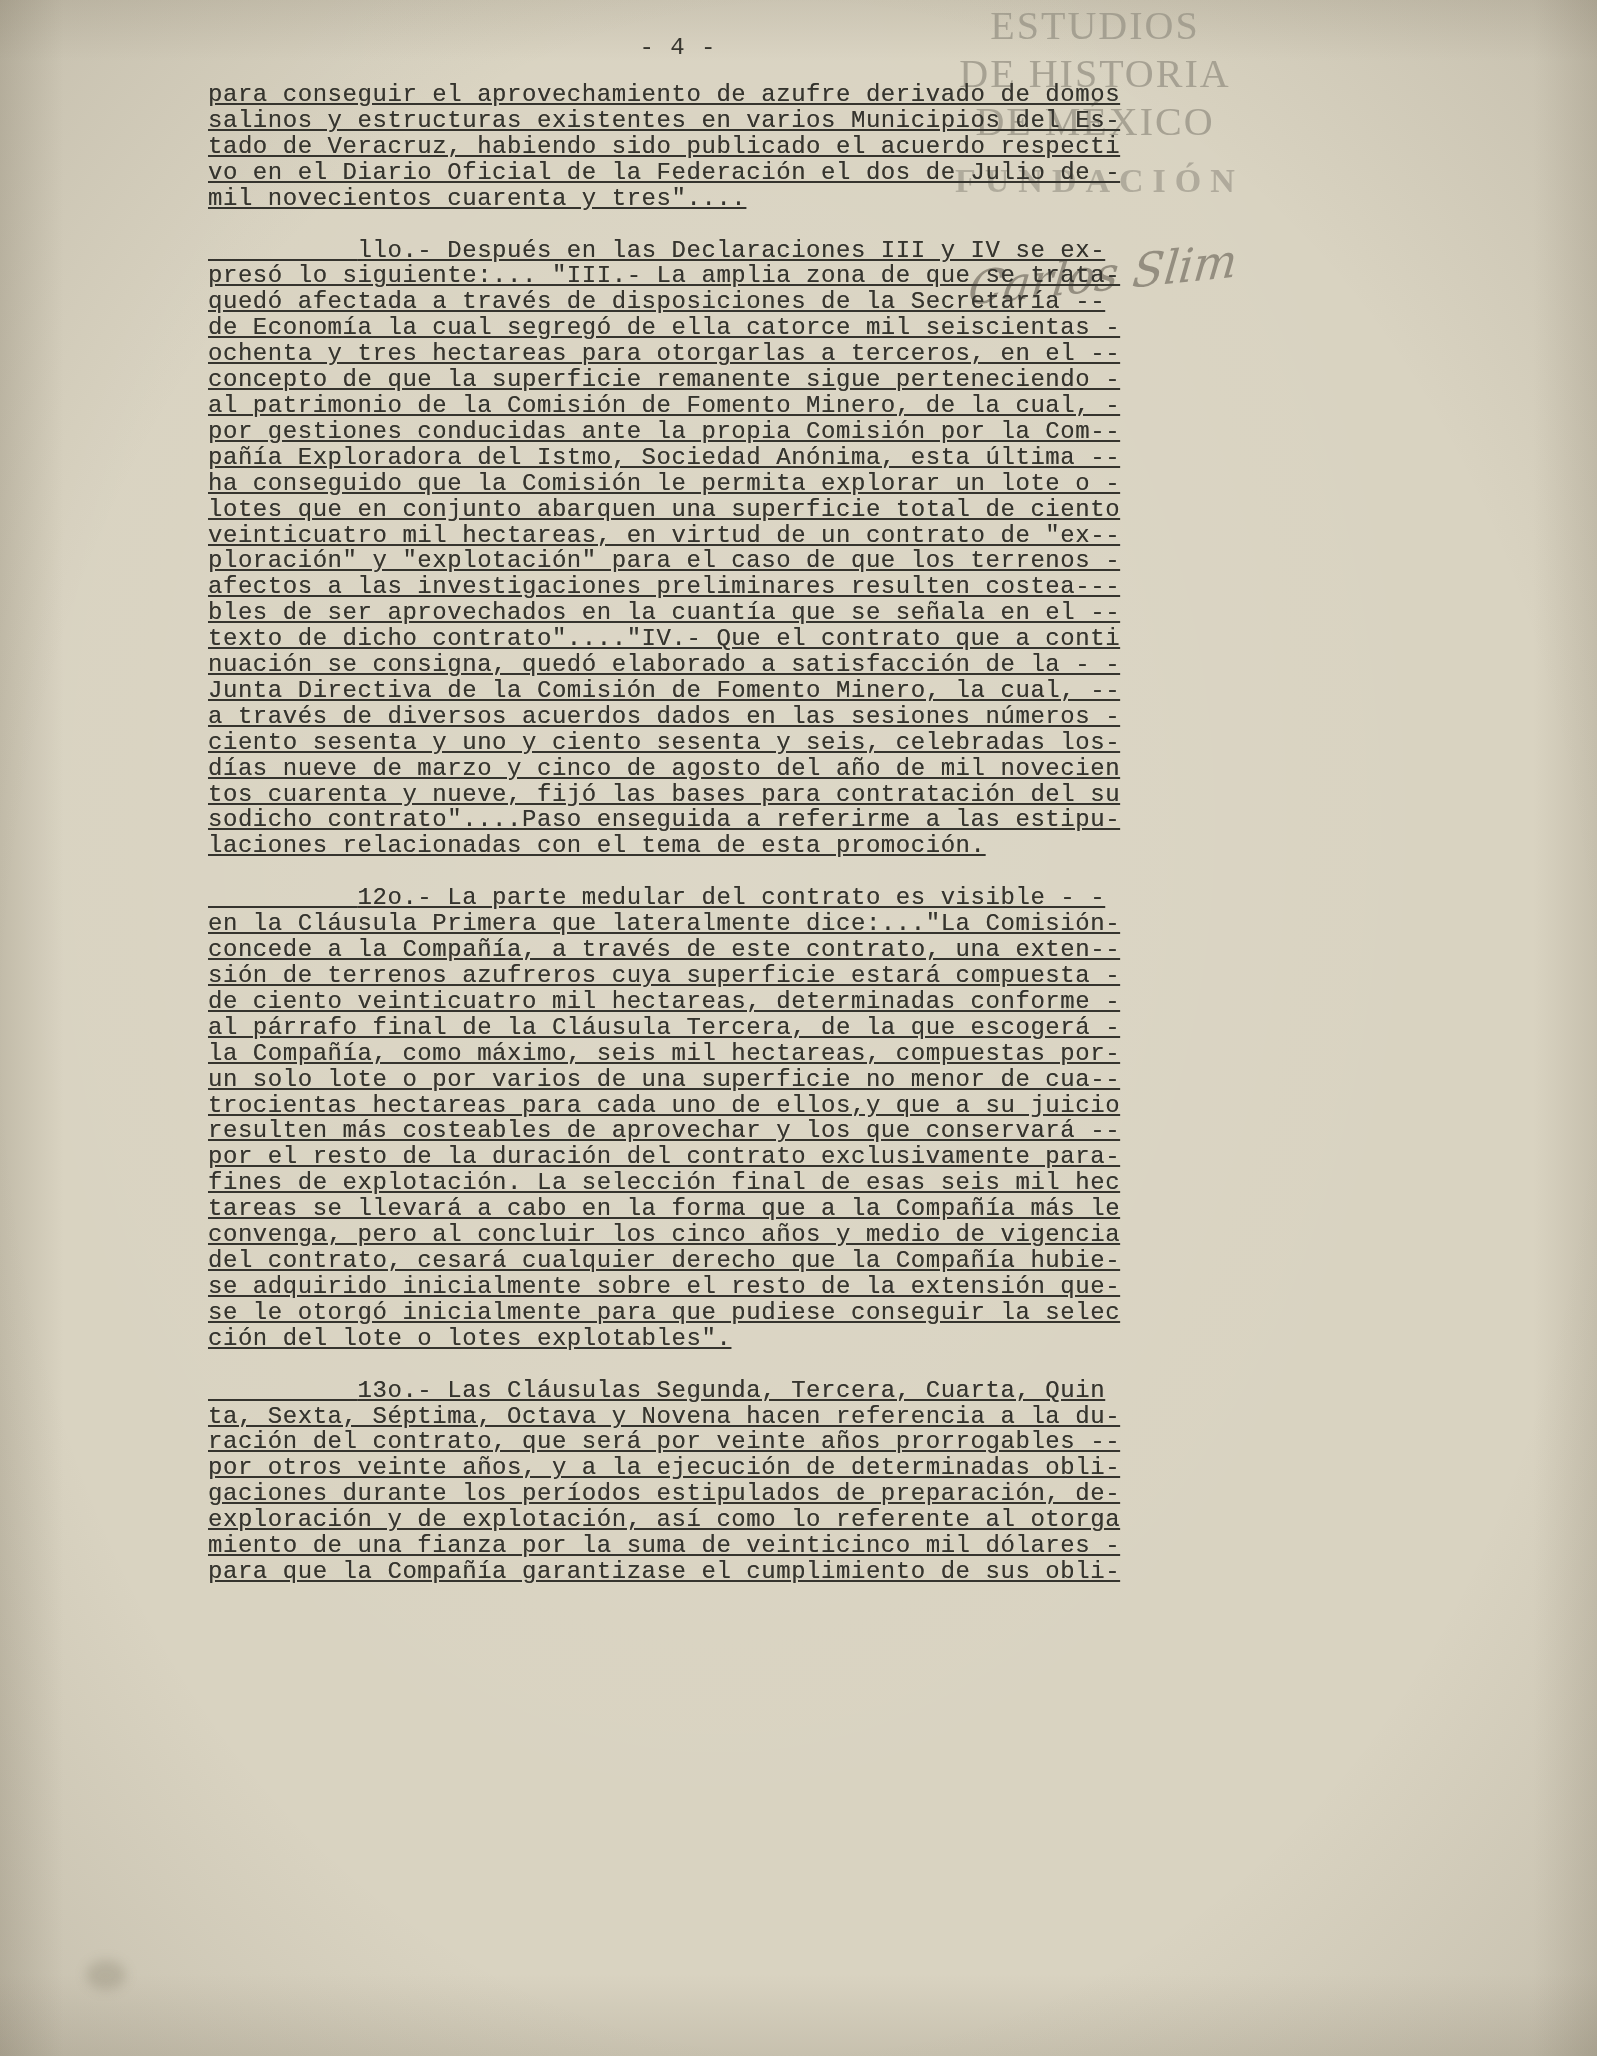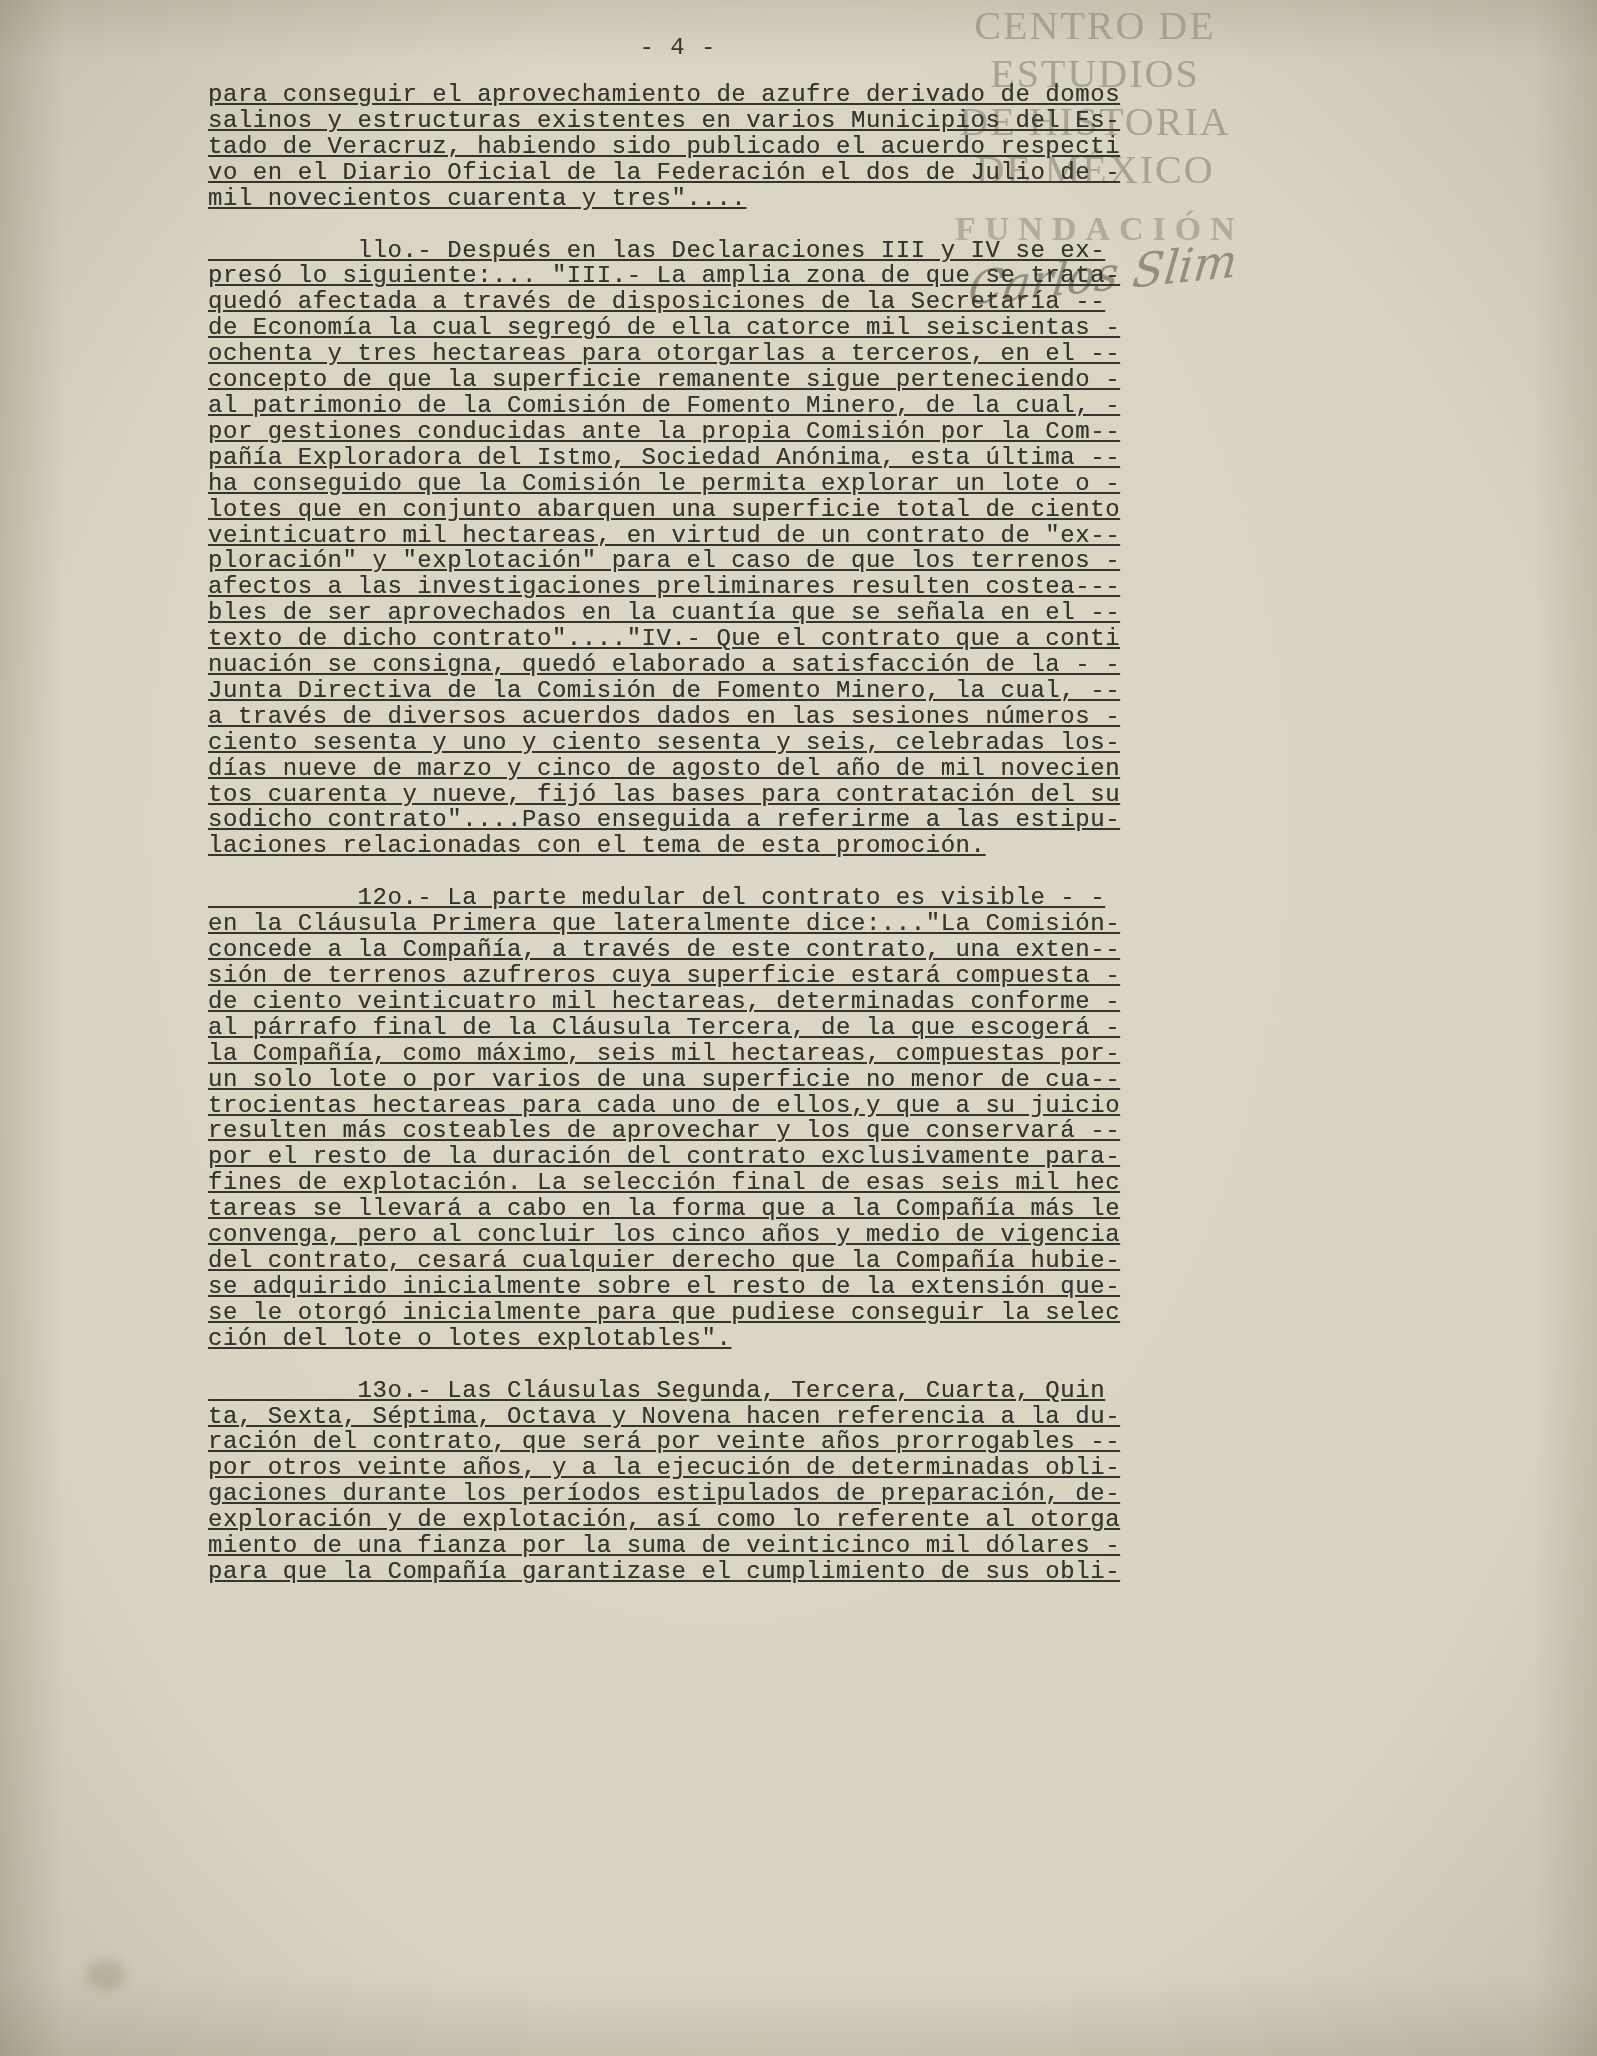--- a/index.html
+++ b/index.html
@@ -102,21 +102,20 @@
   }
 </style>
 </head>
 <body>
 
 <div class="page">
 
   <div class="vignette"></div>
 
   <div class="watermark">
-    <div class="wm-line">CENTRO DE</div>
     <div class="wm-line">ESTUDIOS</div>
     <div class="wm-line">DE HISTORIA</div>
     <div class="wm-line">DE MÉXICO</div>
     <div class="wm-foundation">FUNDACIÓN</div>
   </div>
 
   <div class="signature">Carlos Slim</div>
 
   <div class="page-number">- 4 -</div>
 

